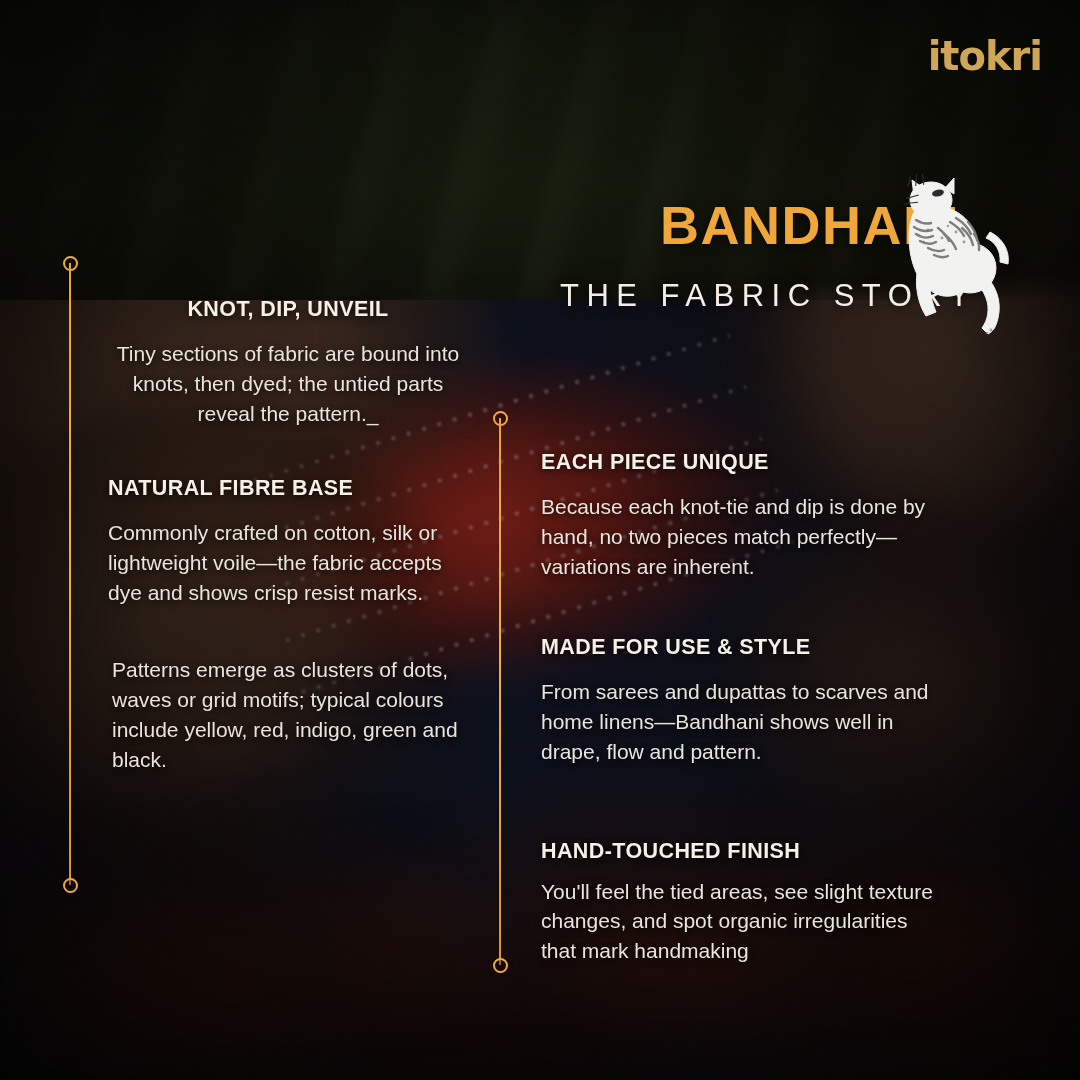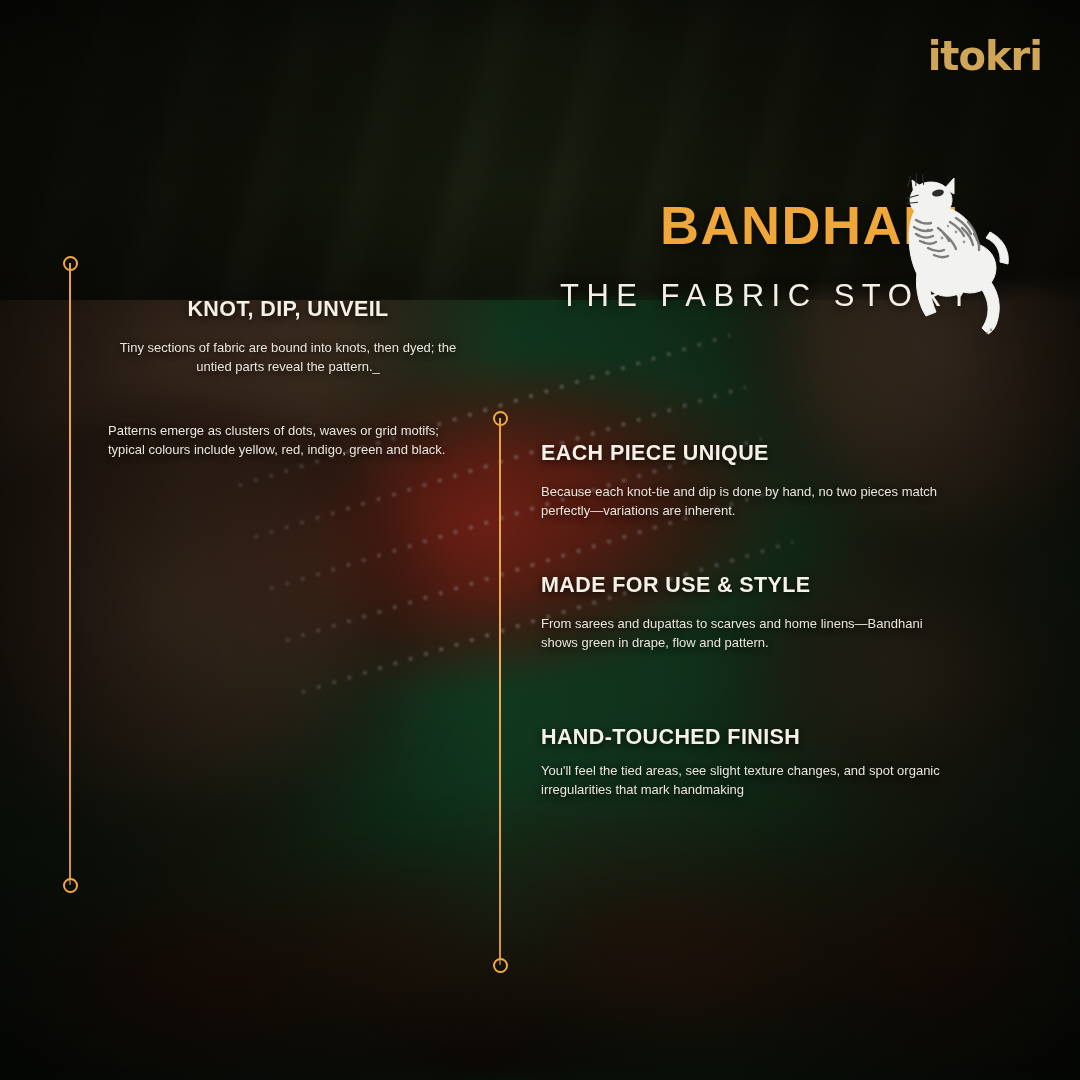--- a/index.html
+++ b/index.html
@@ -7,21 +7,21 @@
   body{
     width:1080px; height:1080px;
     font-family:"Liberation Sans", sans-serif;
     overflow:hidden;
   }
 
   #poster{
     position:relative;
     width:1080px; height:1080px;
     overflow:hidden;
-    background:#14532d;
+    background:#0f172a;
   }
 
   
   .bg-layer{ position:absolute; inset:0; }
 
   
   .bg-base{
     background:
       linear-gradient(180deg,
         #2a2d1c 0%,
@@ -214,35 +214,35 @@
   }
   .rail .dot.top{ top:-7.5px; }
   .rail .dot.bottom{ bottom:-7.5px; }
 
   #rail-left{ left:62px; top:263px; height:622px; width:16px; }
   #rail-right{ left:492px; top:418px; height:547px; width:16px; }
 
   
   .col{ position:absolute; }
   #col-left{ left:108px; top:296px; width:360px; }
-  #col-right{ left:541px; top:440px; width:400px; }
+  #col-right{ left:541px; top:449px; width:400px; }
 
   .block{ margin-bottom:6px; }
   .block h3{
     color:#f6f1e7;
     font-size:21.5px;
     font-weight:700;
     letter-spacing:.4px;
     line-height:1.22;
     text-shadow:0 2px 7px rgba(0,0,0,.75);
   }
   .block p{
     margin-top:17px;
     color:#e9e4dc;
-    font-size:13px;
+    font-size:21px;
     font-weight:400;
     line-height:1.42;
     text-shadow:0 2px 7px rgba(0,0,0,.75);
   }
 
   
   #col-left  .block:nth-child(1){ margin-bottom:46px;text-align:center; }
   #col-left  .block:nth-child(2){ margin-bottom:48px; }
   #col-left  .block:nth-child(3) h3{ padding-left:8px; }
   #col-left  .block:nth-child(3) p{ padding-left:4px; margin-top:26px; }
@@ -346,32 +346,36 @@
       <div class="line"></div>
       <div class="dot bottom"></div>
     </div>
 
     <div class="col" id="col-left">
       <div class="block">
         <h3>KNOT, DIP, UNVEIL</h3>
         <p>Tiny sections of fabric are bound into knots, then dyed; the untied parts reveal the pattern._</p>
       </div>
       <div class="block">
+        <h3>NATURAL FIBRE BASE</h3>
+        <p>Commonly crafted on cotton, silk or lightweight voile—the fabric accepts dye and shows crisp resist marks.</p>
+      </div>
+      <div class="block">
         <p>Patterns emerge as clusters of dots, waves or grid motifs; typical colours include yellow, red, indigo, green and black.</p>
       </div>
     </div>
 
     <div class="col" id="col-right">
       <div class="block">
         <h3>EACH PIECE UNIQUE</h3>
         <p>Because each knot-tie and dip is done by hand, no two pieces match perfectly—variations are inherent.</p>
       </div>
       <div class="block">
         <h3>MADE FOR USE &amp; STYLE</h3>
-        <p>From sarees and dupattas to scarves and home linens—Bandhani shows green in drape, flow and pattern.</p>
+        <p>From sarees and dupattas to scarves and home linens—Bandhani shows well in drape, flow and pattern.</p>
       </div>
       <div class="block">
         <h3>HAND-TOUCHED FINISH</h3>
         <p>You'll feel the tied areas, see slight texture changes, and spot organic irregularities that mark handmaking</p>
       </div>
     </div>
 
   </div>
 </div>
 

